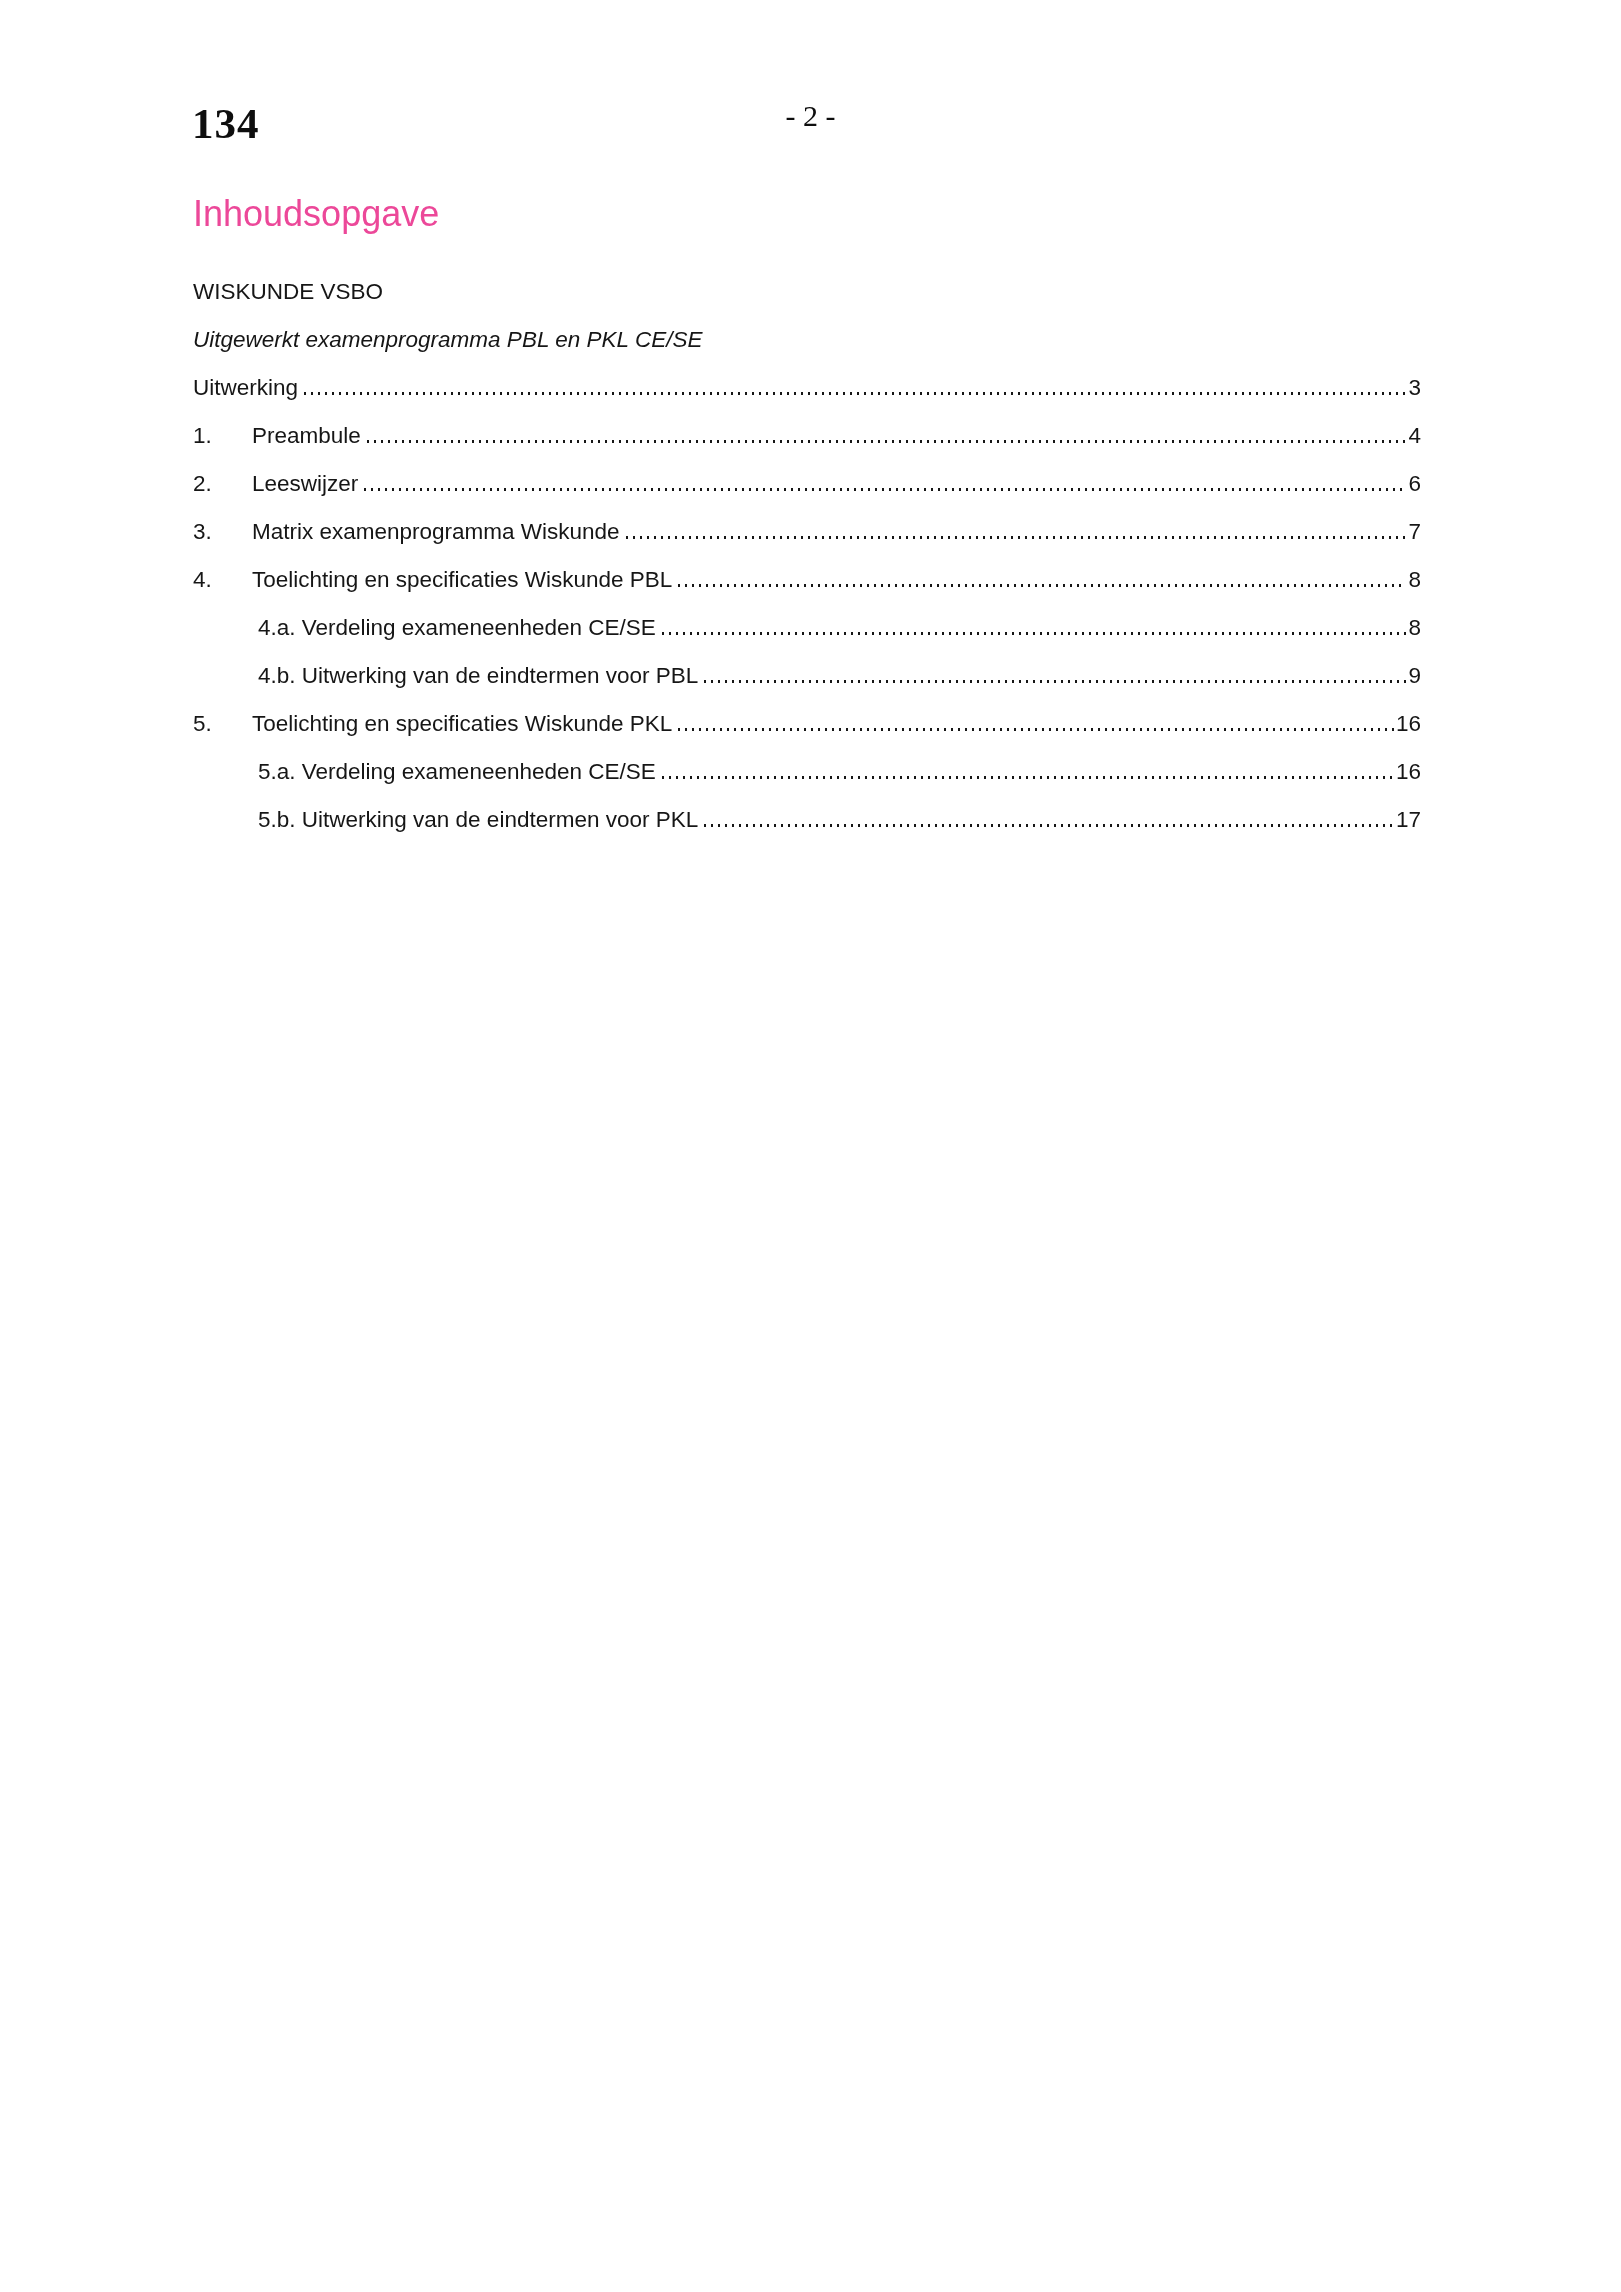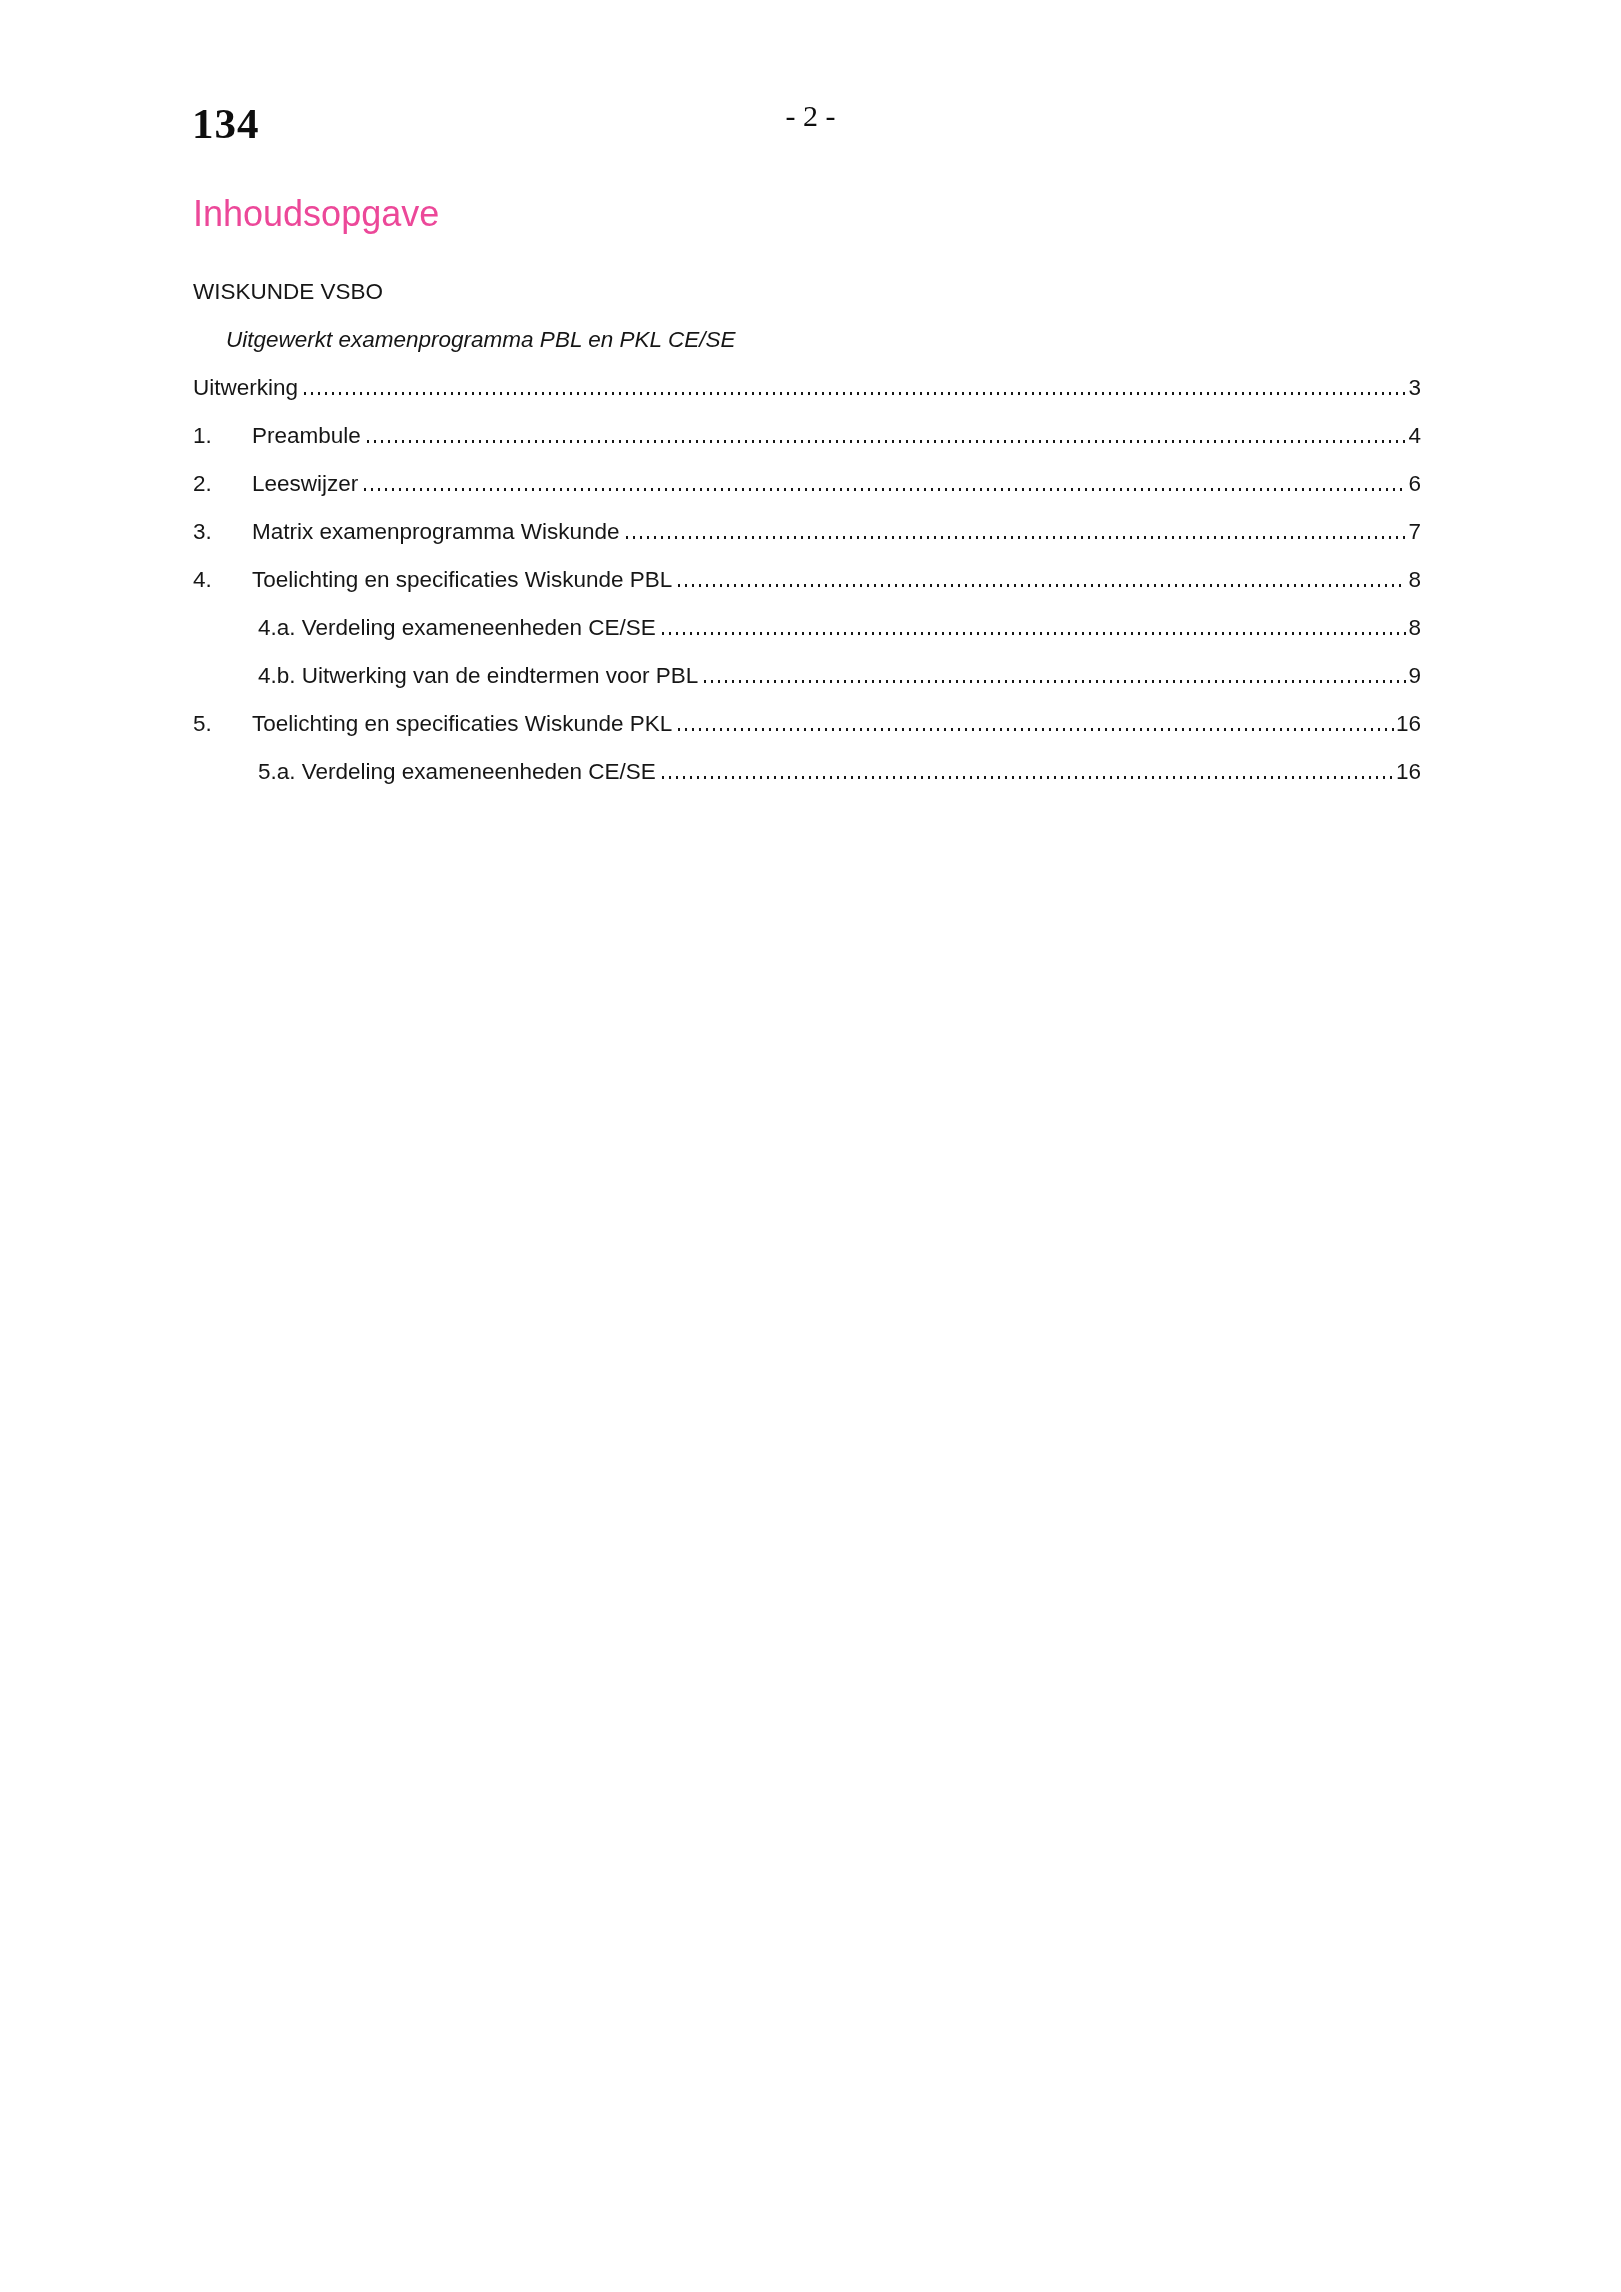--- a/index.html
+++ b/index.html
@@ -60,21 +60,20 @@
     height: 48px;
     line-height: 48px;
     font-size: 22.5px;
     white-space: nowrap;
   }
   .toc-row.indent {
     padding-left: 65px;
   }
   .toc-row.italic .toc-label {
     font-style: italic;
-    margin-left: 33px;
   }
   .toc-num {
     flex: 0 0 59px;
     width: 59px;
   }
   .toc-label {
     flex: 0 0 auto;
   }
   .toc-leader {
     flex: 1 1 auto;
@@ -151,15 +150,20 @@
         <span class="toc-num">5.</span>
         <span class="toc-label">Toelichting en specificaties Wiskunde PKL</span>
         <span class="toc-leader"></span>
         <span class="toc-page">16</span>
       </div>
       <div class="toc-row indent">
         <span class="toc-label">5.a. Verdeling exameneenheden CE/SE</span>
         <span class="toc-leader"></span>
         <span class="toc-page">16</span>
       </div>
+      <div class="toc-row indent">
+        <span class="toc-label">5.b. Uitwerking van de eindtermen voor PKL</span>
+        <span class="toc-leader"></span>
+        <span class="toc-page">17</span>
+      </div>
     </div>
 </div>
 
 
 </body></html>

